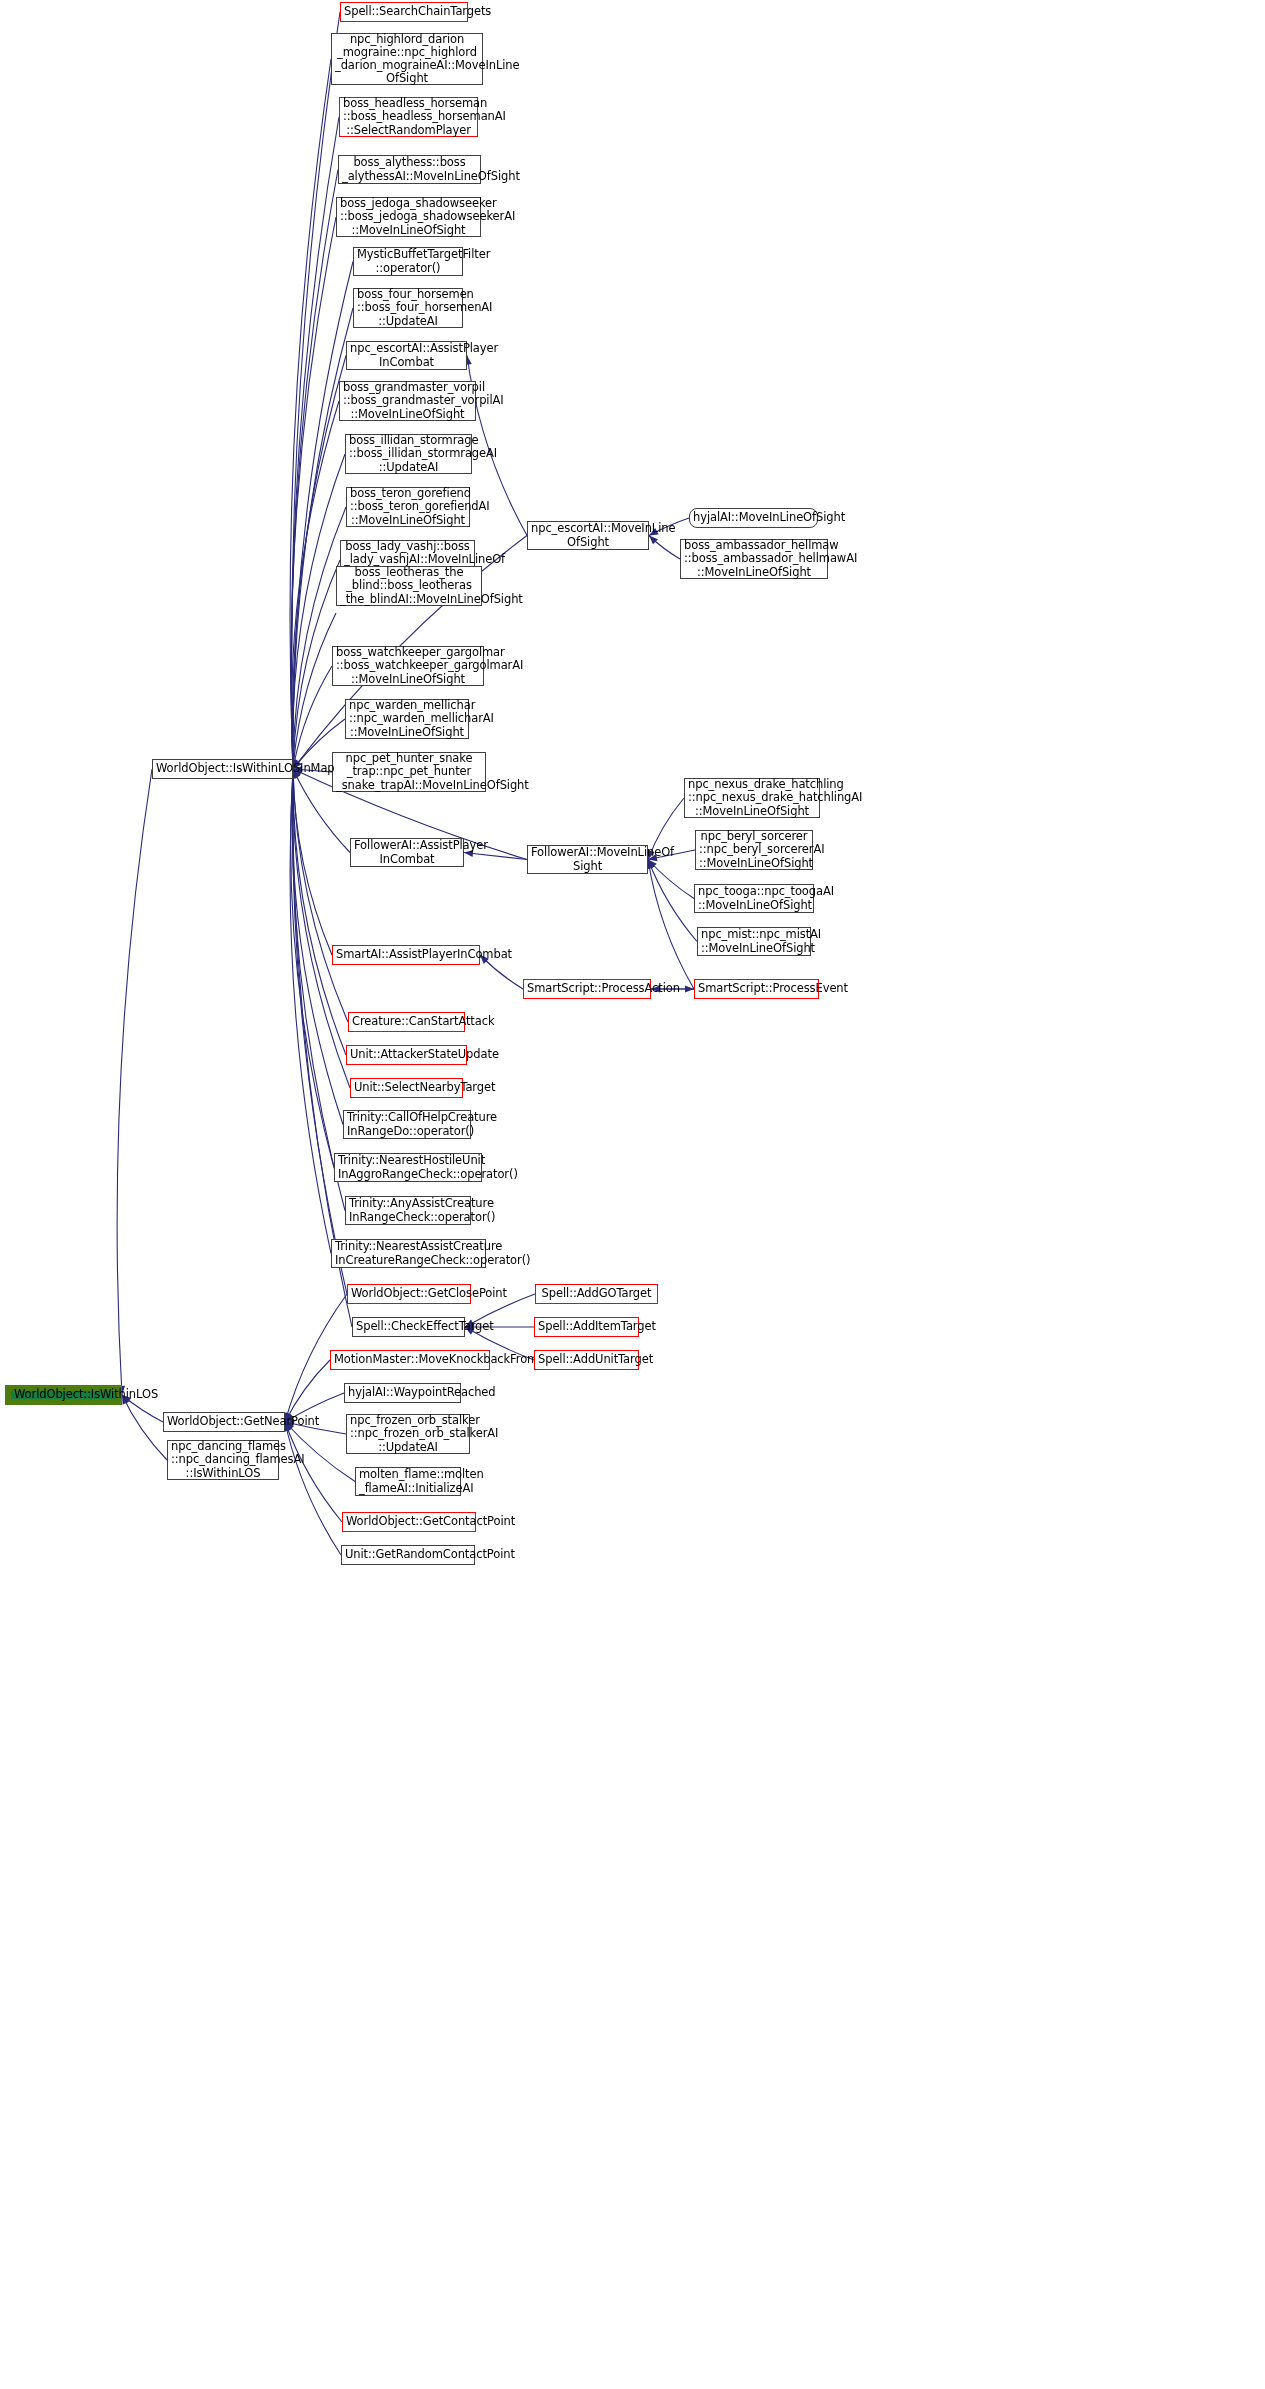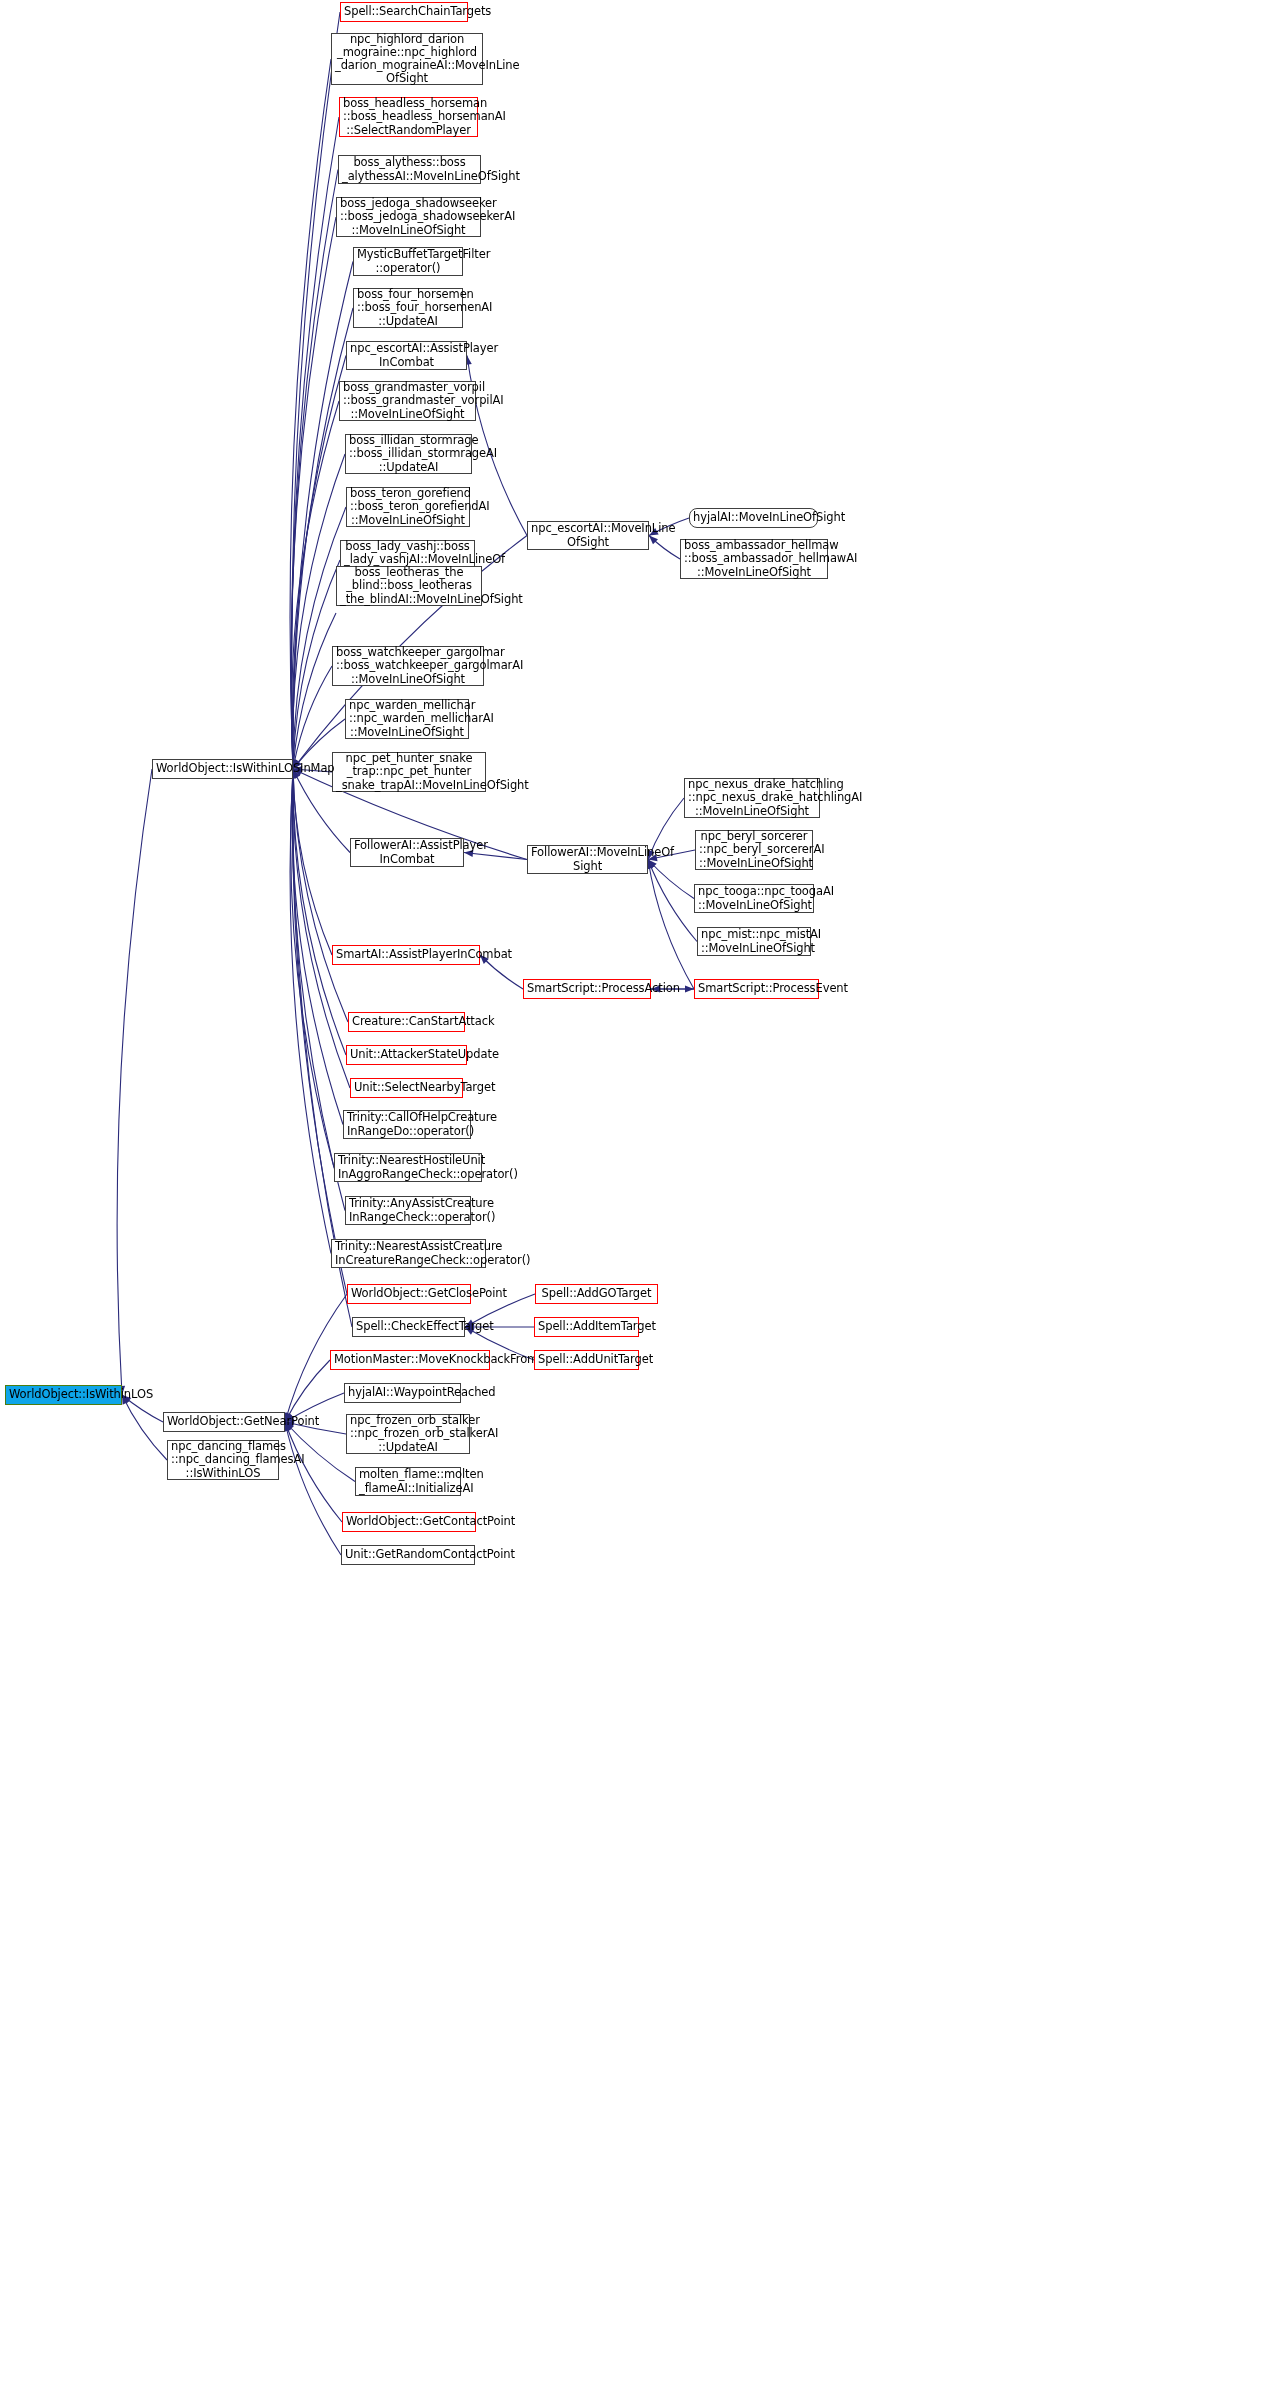--- a/index.html
+++ b/index.html
@@ -3,21 +3,21 @@
 <meta charset="utf-8">
 <style>
   html,body{margin:0;padding:0;background:#ffffff;}
   body{font-family:"DejaVu Sans", sans-serif;}
   #canvas{position:relative;width:1265px;height:2389px;background:#fff;overflow:hidden;}
   #edges{position:absolute;left:0;top:0;width:1265px;height:2389px;}
   .node{position:absolute;box-sizing:border-box;display:flex;align-items:center;justify-content:center;
         text-align:center;background:#ffffff;border:1px solid #404040;color:#000;
         font-size:11.5px;line-height:13.2px;letter-spacing:-0.1px;padding:1px 3px;white-space:pre-line;}
   .node.red{border:1px solid #ff0000;}
-  .node.cur{background:#0ea5e9;border:1px solid #4d7c0f;}
+  .node.cur{background:#15803d;border:6px solid #4d7c0f;}
   .node span{display:block;width:100%;}
 </style>
 </head>
 <body>
 
 <div id="canvas">
   <svg id="edges" xmlns="http://www.w3.org/2000/svg">
       <path d="M 340 12 Q 283.56342120935494 388.4550604978067 293 769" stroke="#2a2a7a" stroke-width="1.1" fill="none"></path>
       <polygon points="293,769 296.3757843739371,759.9135221421784 289.1779970584913,760.092009569207" fill="#2a2a7a"></polygon>
       <path d="M 331 59 Q 279.0471631313312 412.2363270408318 293 769" stroke="#2a2a7a" stroke-width="1.1" fill="none"></path>

